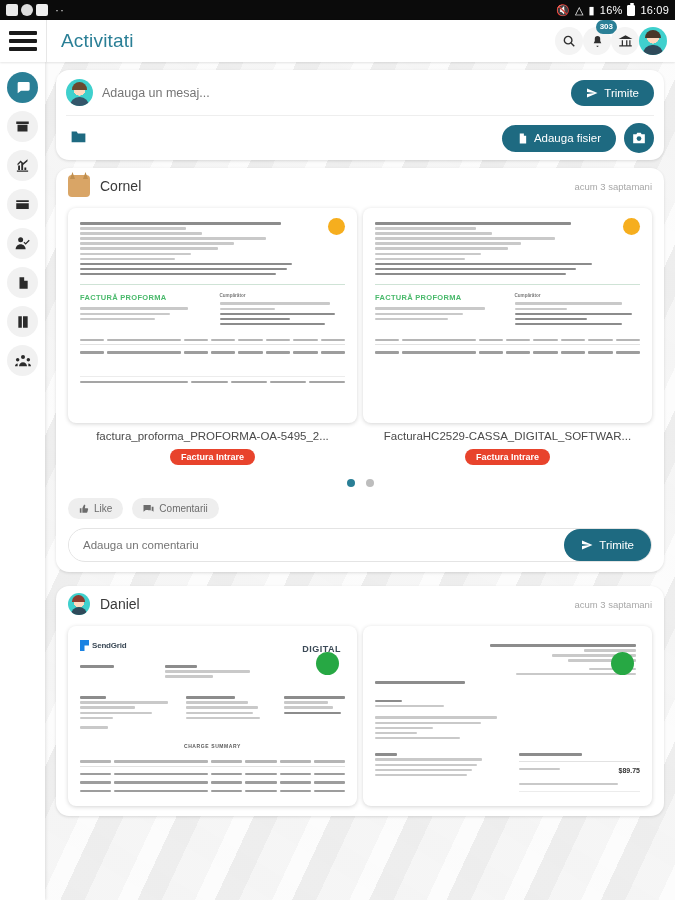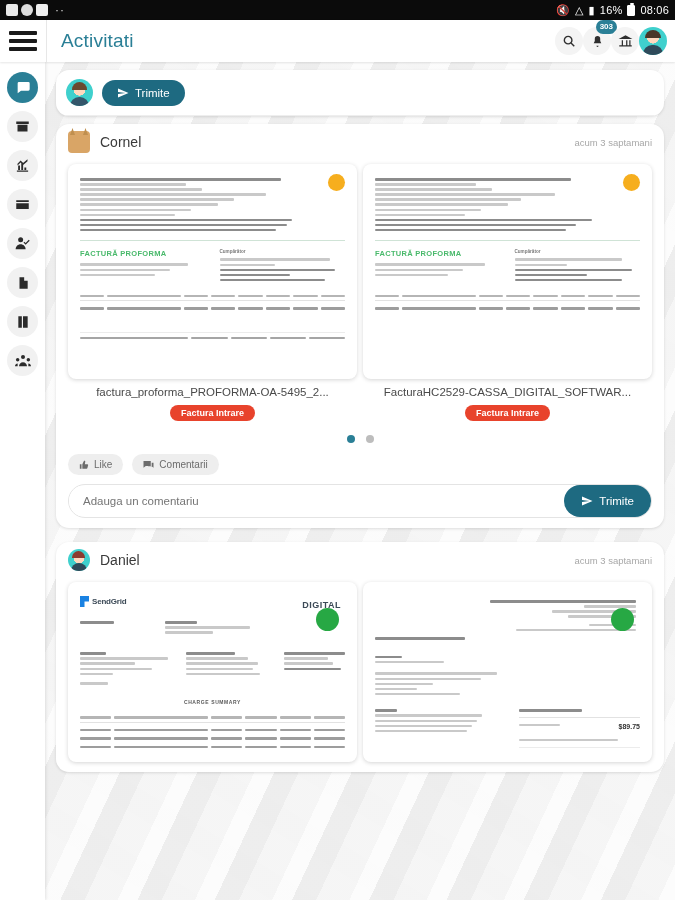--- a/index.html
+++ b/index.html
@@ -218,21 +218,21 @@
     <span class="sb-ico i2"></span>
     <span class="sb-ico i3"></span>
     <span class="sb-dots">··</span>
   </div>
   <div class="sb-right">
     <span class="glyph">🔇</span>
     <span class="glyph">△</span>
     <span class="glyph">▮</span>
     <span>16%</span>
     <span class="batt"></span>
-    <span>08:06</span>
+    <span>16:09</span>
   </div>
 </div>
 
 <div class="appbar">
   <div class="burger">
     <span></span>
       <span></span>
       <span></span>
   </div>
   <div class="appbar-sep"></div>
@@ -307,26 +307,48 @@
         <path d="M6 20c0-3.3 2.7-6 6-6s6 2.7 6 6zM0 20c0-2.5 1.8-4.4 4-4.4V20zm20-4.4c2.2 0 4 1.9 4 4.4h-4z"></path>
       </svg>
     </div>
   </div>
 
   <div class="content">
 
     <div class="card composer">
       <div class="comp-row1">
         <div class="av-sm"></div>
+        <input class="comp-input" placeholder="Adauga un mesaj..." style="">
         <button class="btn-teal">
           <svg width="12" height="12" viewBox="0 0 24 24" fill="#ffffff">
             <path d="M2 21l21-9L2 3v7l15 2-15 2z"></path>
           </svg>
           <span>Trimite</span>
         </button>
+      </div>
+      <div class="comp-row2">
+        <span class="folder-ico">
+          <svg width="15" height="13" viewBox="0 0 24 20" fill="#1e6a81">
+            <path d="M1 2h8l2 3h12v14H1z"></path>
+          </svg>
+        </span>
+        <div class="comp-actions">
+          <button class="btn-teal">
+            <svg width="11" height="13" viewBox="0 0 24 24" fill="#ffffff">
+              <path d="M6 1h9l5 5v17H6zM15 1v5h5"></path>
+            </svg>
+            <span>Adauga fisier</span>
+          </button>
+          <div class="cam-btn">
+            <svg width="14" height="12" viewBox="0 0 24 20" fill="#ffffff">
+              <path d="M9 1h6l1.5 2.5H22V19H2V3.5h5.5z"></path>
+              <circle cx="12" cy="11" r="4" fill="#1e6a81"></circle>
+            </svg>
+          </div>
+        </div>
       </div>
     </div>
 
 
     <div class="card post">
       <div class="post-head">
         <div class="av-cat"></div>
         <div class="post-name">Cornel</div>
         <div class="post-time">acum 3 saptamani</div>
       </div>

